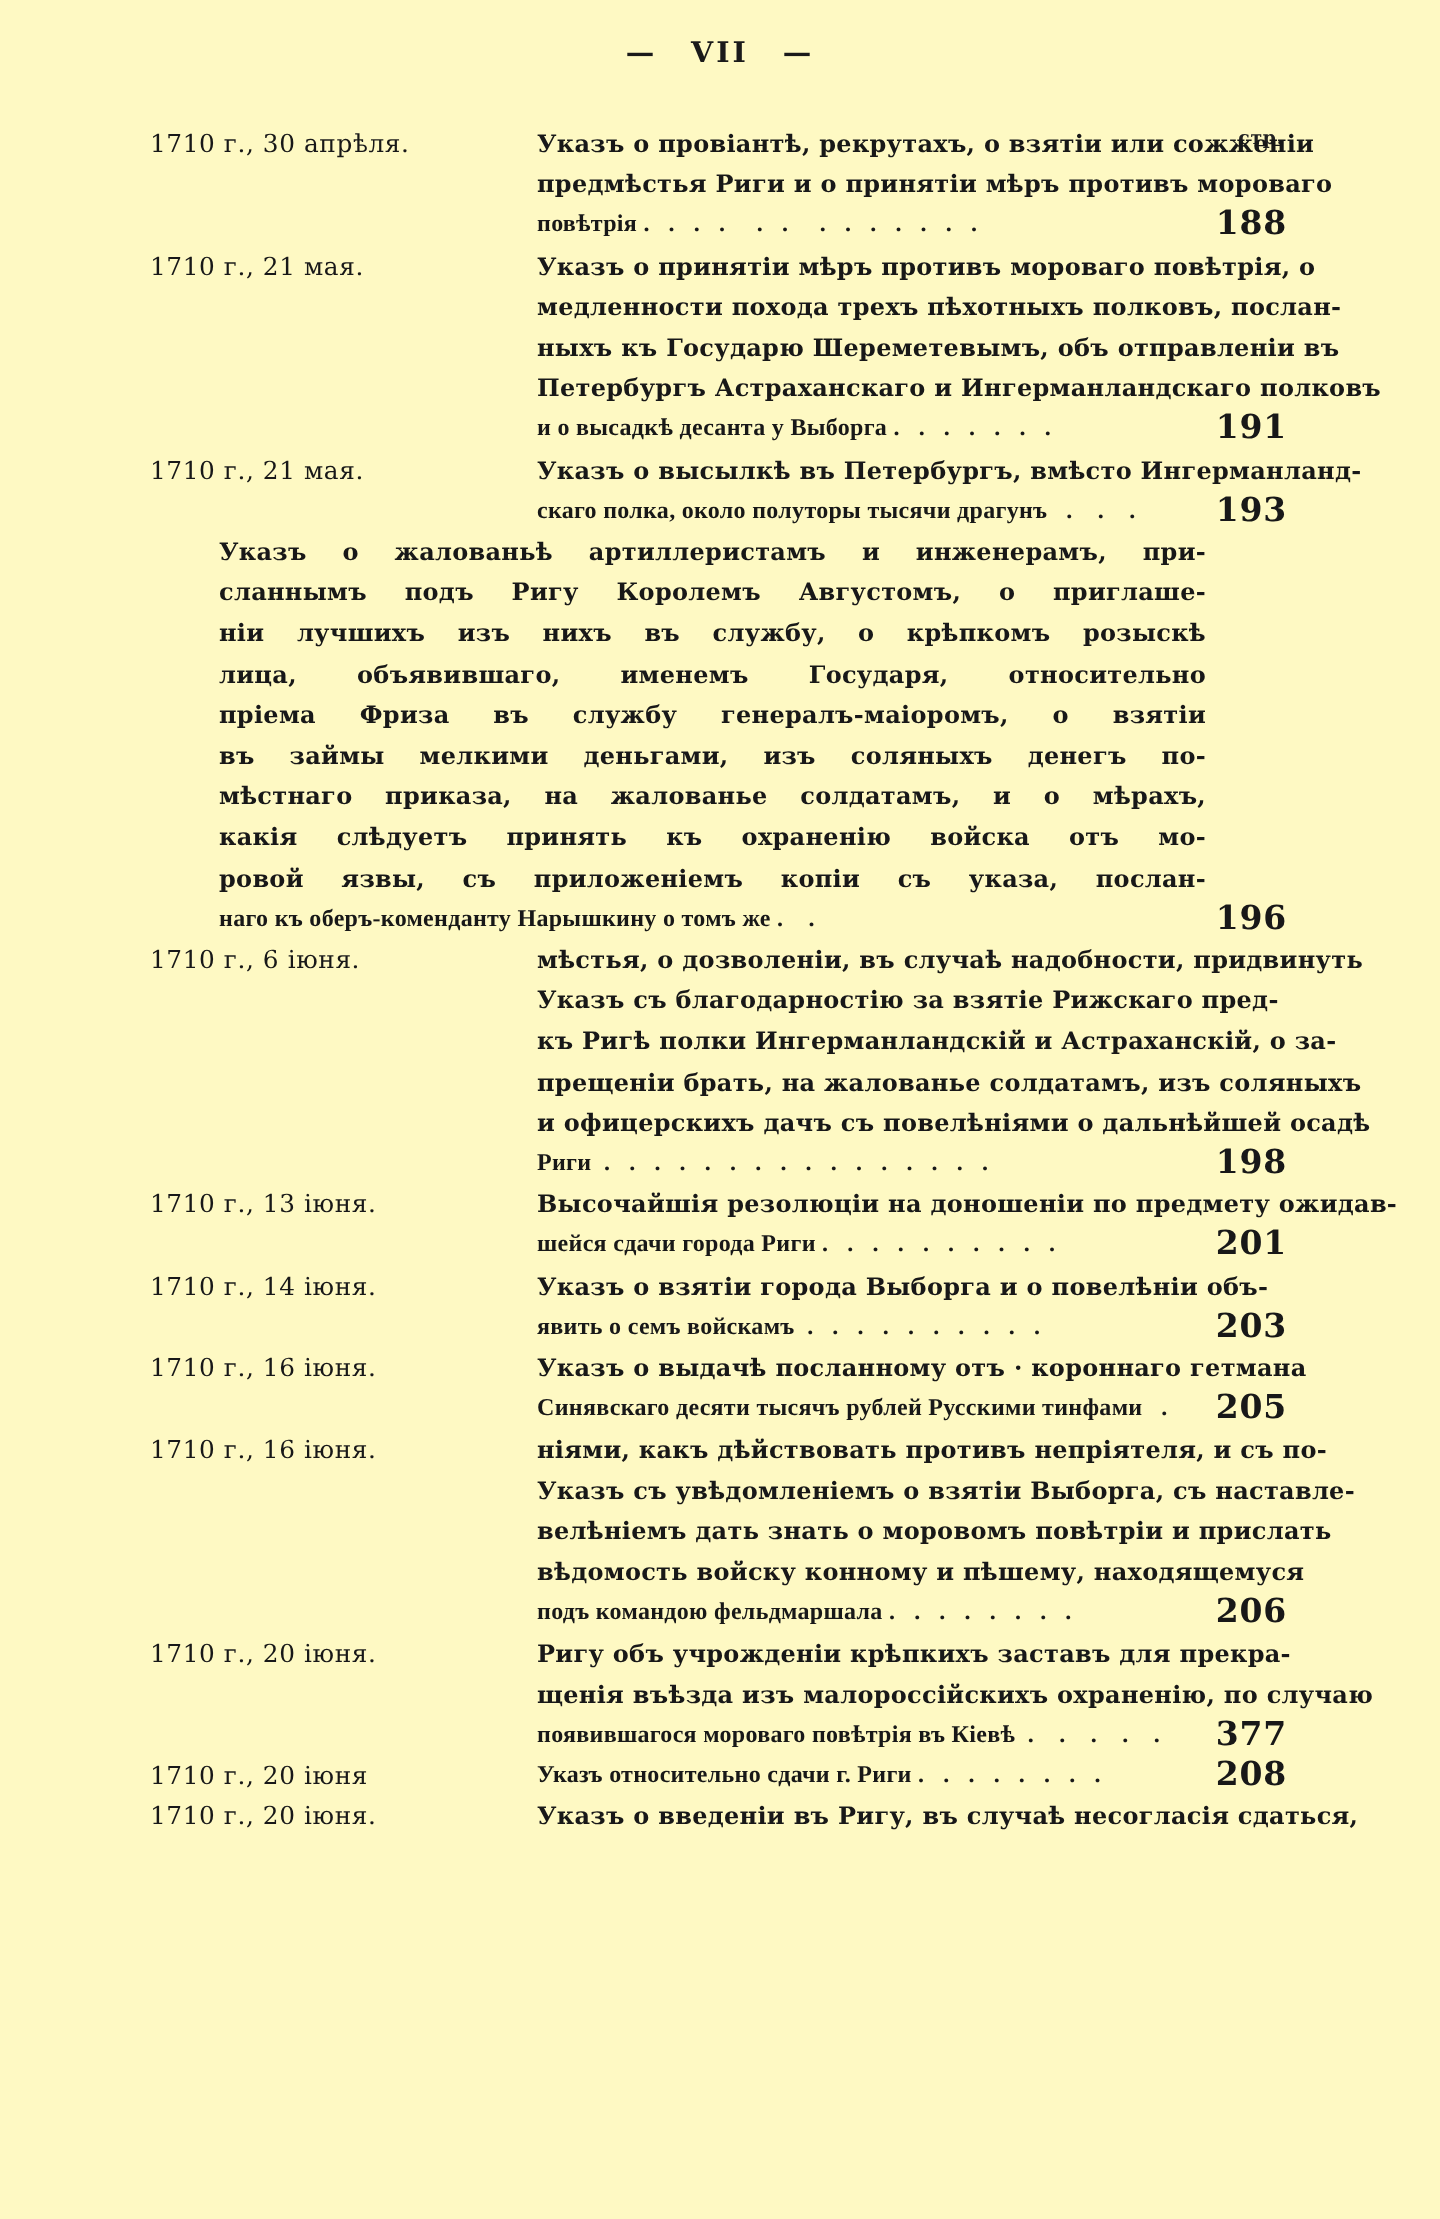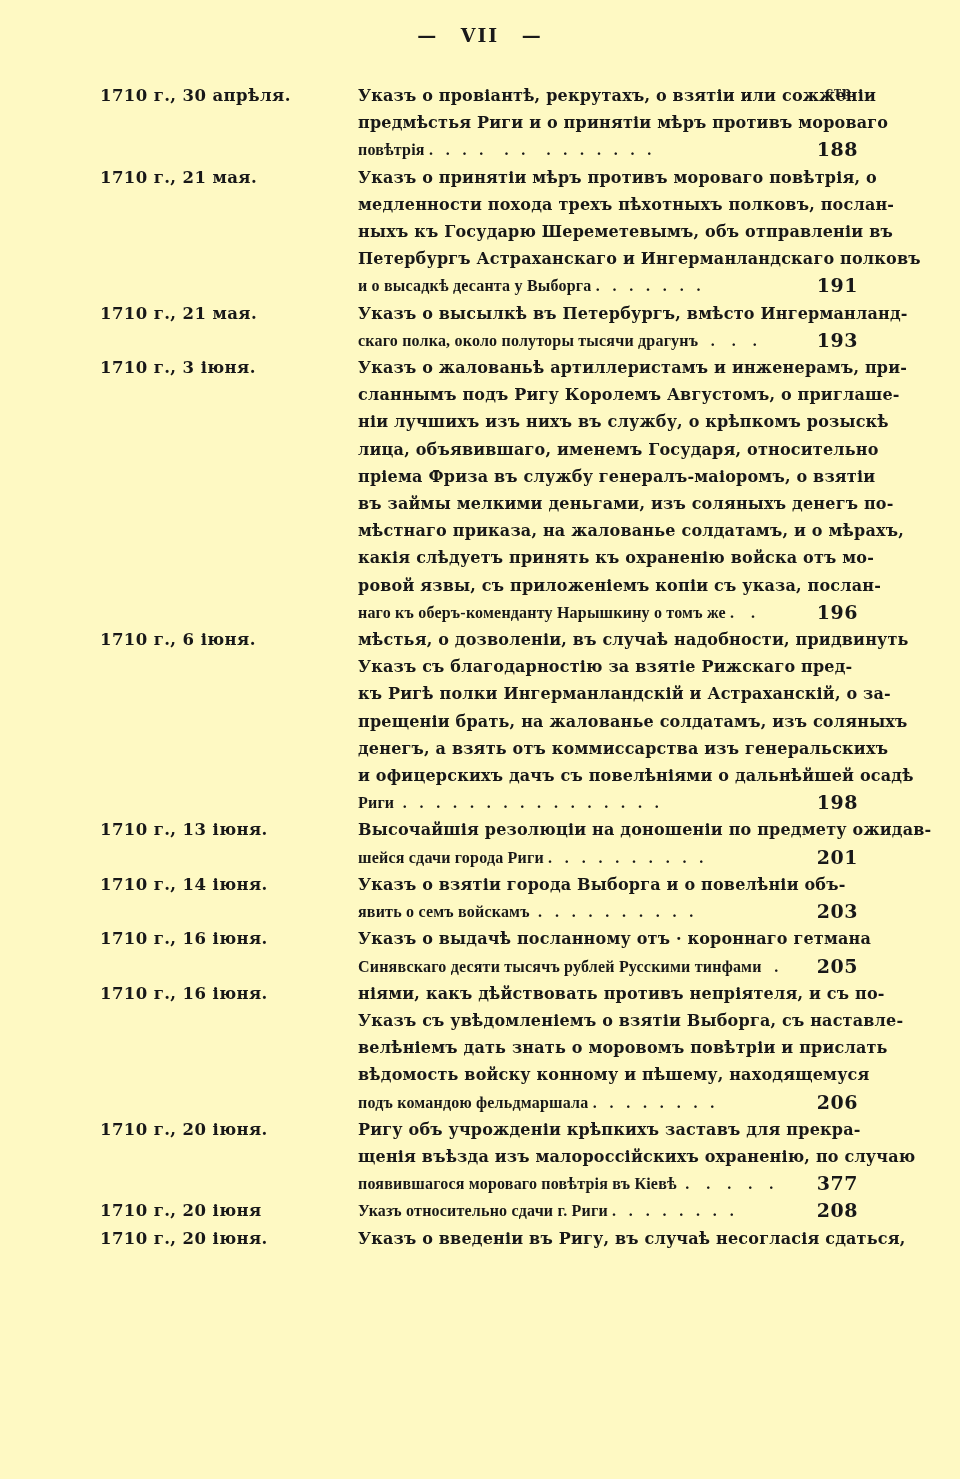--- a/index.html
+++ b/index.html
@@ -48,21 +48,21 @@
     width: 758px;
   }
   .entry {
     display: flex;
     align-items: stretch;
   }
   .date {
     flex: 0 0 212px;
     width: 212px;
     font-size: 16.5px;
-    font-weight: 700;
+    font-weight: 400;
     line-height: 27.2px;
     letter-spacing: 0.4px;
     white-space: nowrap;
   }
   .text {
     flex: 1 1 auto;
     min-width: 0;
     font-size: 16px;
     font-weight: 700;
     line-height: 27.2px;
@@ -78,21 +78,21 @@
     text-align: left;
     text-align-last: left;
     white-space: pre;
     font-family: Liberation Serif, serif;
   }
   .pagenum {
     flex: 0 0 54px;
     width: 54px;
     align-self: flex-end;
     text-align: right;
-    font-size: 19px;
+    font-size: 22px;
     font-weight: 700;
     line-height: 27.2px;
     letter-spacing: 0.5px;
   }
 </style>
 </head>
 <body>
 
 <div class="page">
   <div class="page-header">— VII —</div>
@@ -123,21 +123,20 @@
   <div class="entry">
     <div class="date">1710 г., 21 мая.</div>
     <div class="text">
           <div class="line">Указъ о высылкѣ въ Петербургъ, вмѣсто Ингерманланд-</div>
           <div class="line final">скаго полка, около полуторы тысячи драгунъ   .    .    .</div>
         </div>
     <div class="pagenum">193</div>
   </div>
 
   <div class="entry">
-    <div class="date">1710 г., 3 іюня.</div>
     <div class="text">
           <div class="line">Указъ о жалованьѣ артиллеристамъ и инженерамъ, при-</div>
           <div class="line">сланнымъ подъ Ригу Королемъ Августомъ, о приглаше-</div>
           <div class="line">ніи лучшихъ изъ нихъ въ службу, о крѣпкомъ розыскѣ</div>
           <div class="line">лица, объявившаго, именемъ Государя, относительно</div>
           <div class="line">пріема Фриза въ службу генералъ-маіоромъ, о взятіи</div>
           <div class="line">въ займы мелкими деньгами, изъ соляныхъ денегъ по-</div>
           <div class="line">мѣстнаго приказа, на жалованье солдатамъ, и о мѣрахъ,</div>
           <div class="line">какія слѣдуетъ принять къ охраненію войска отъ мо-</div>
           <div class="line">ровой язвы, съ приложеніемъ копіи съ указа, послан-</div>
@@ -146,21 +145,20 @@
     <div class="pagenum">196</div>
   </div>
 
   <div class="entry">
     <div class="date">1710 г., 6 іюня.</div>
     <div class="text">
           <div class="line">мѣстья, о дозволеніи, въ случаѣ надобности, придвинуть</div>
           <div class="line">Указъ съ благодарностію за взятіе Рижскаго пред-</div>
           <div class="line">къ Ригѣ полки Ингерманландскій и Астраханскій, о за-</div>
           <div class="line">прещеніи брать, на жалованье солдатамъ, изъ соляныхъ</div>
-          <div class="line">денегъ, а взять отъ коммиссарства изъ генеральскихъ</div>
           <div class="line">и офицерскихъ дачъ съ повелѣніями о дальнѣйшей осадѣ</div>
           <div class="line final">Риги  .   .   .   .   .   .   .   .   .   .   .   .   .   .   .   .</div>
         </div>
     <div class="pagenum">198</div>
   </div>
 
   <div class="entry">
     <div class="date">1710 г., 13 іюня.</div>
     <div class="text">
           <div class="line">Высочайшія резолюціи на доношеніи по предмету ожидав-</div>

